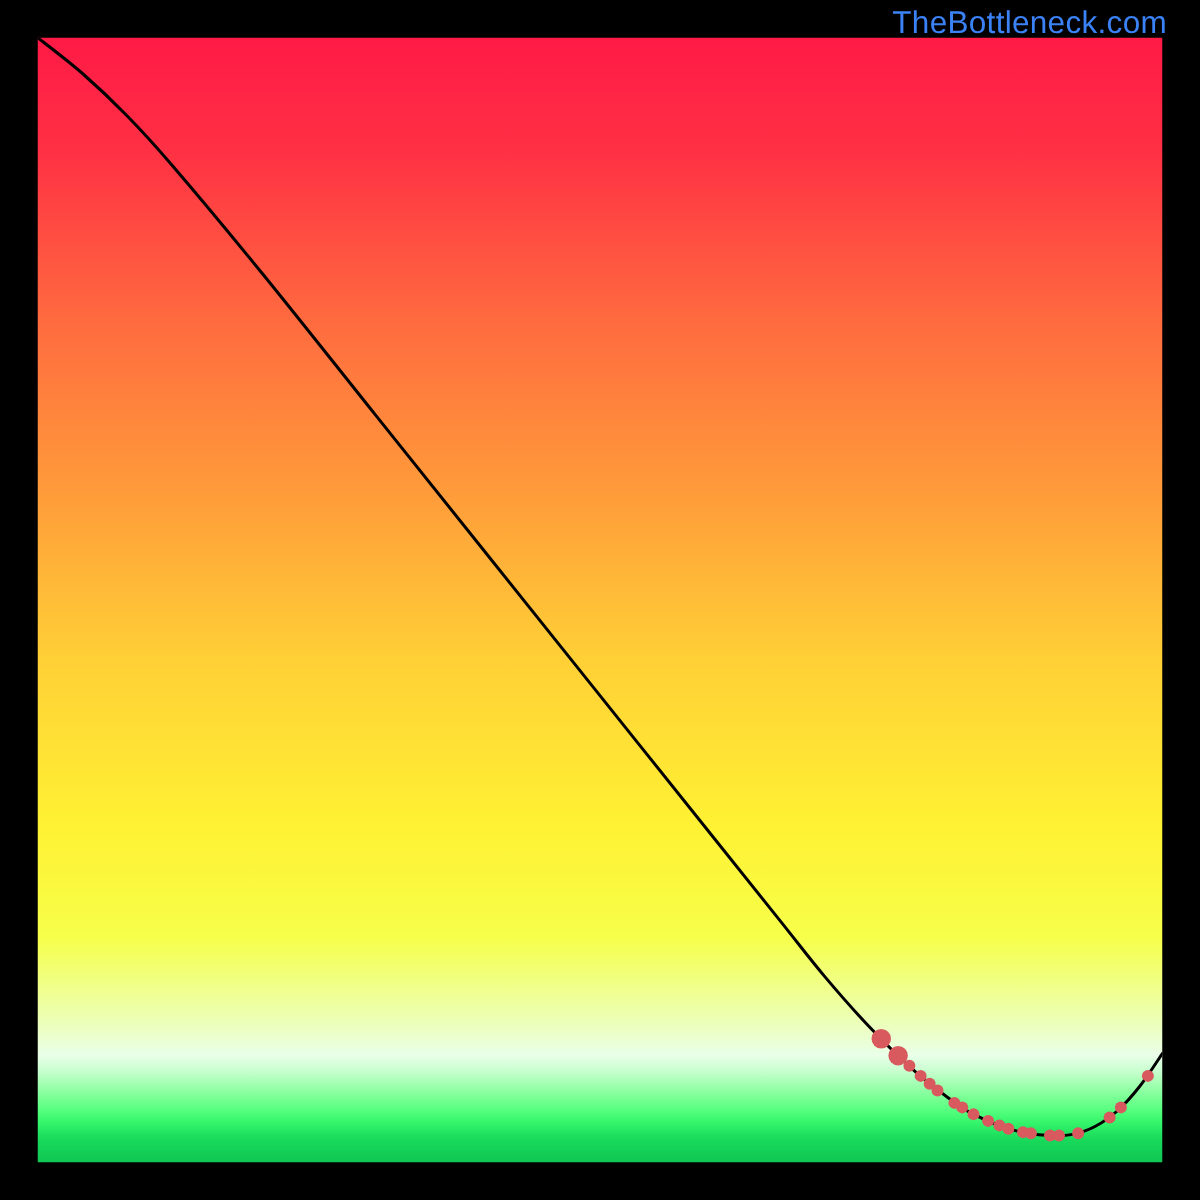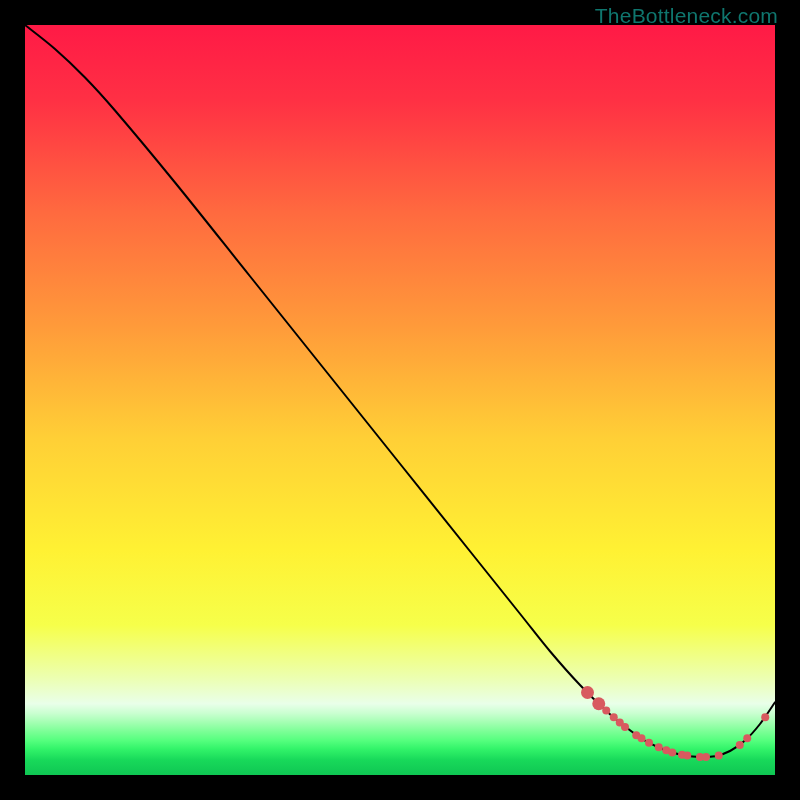--- a/index.html
+++ b/index.html
@@ -26,21 +26,21 @@
   }
   .plot svg {
     display: block;
     width: 750px;
     height: 750px;
   }
   .watermark {
     position: absolute;
     top: 4px;
     right: 22px;
-    color: #0f766e;
+    color: #3b82f6;
     font-size: 21px;
     font-weight: 500;
     letter-spacing: 0.2px;
     user-select: none;
   }
 </style>
 </head>
 <body>
 
 <div class="stage">

